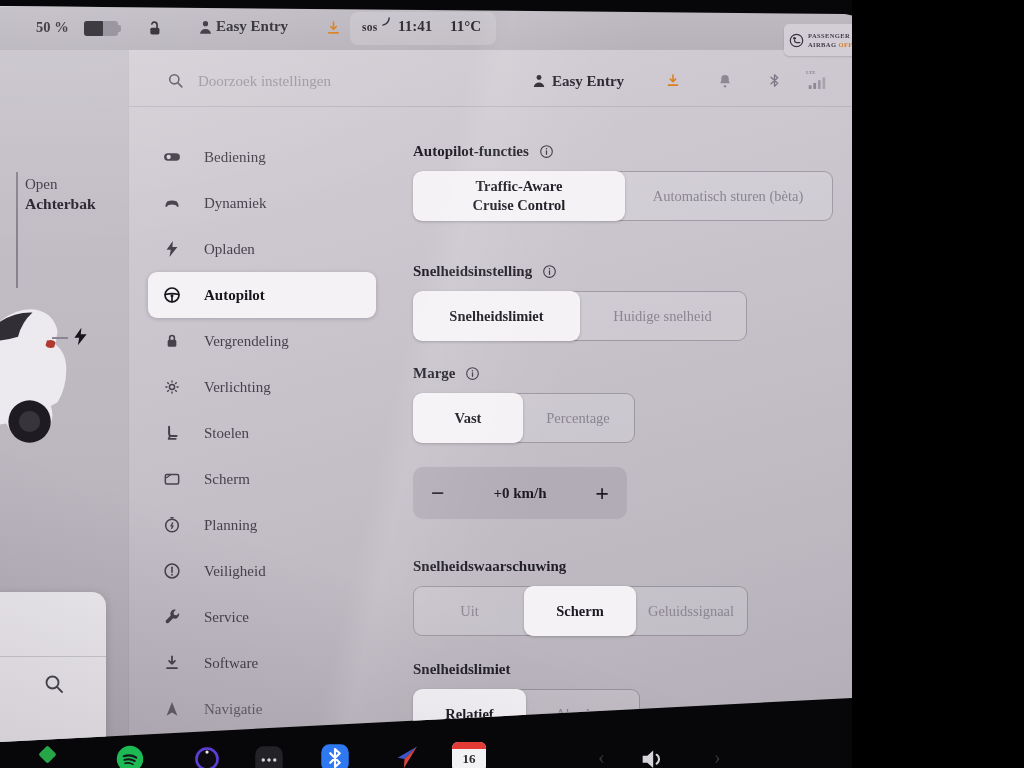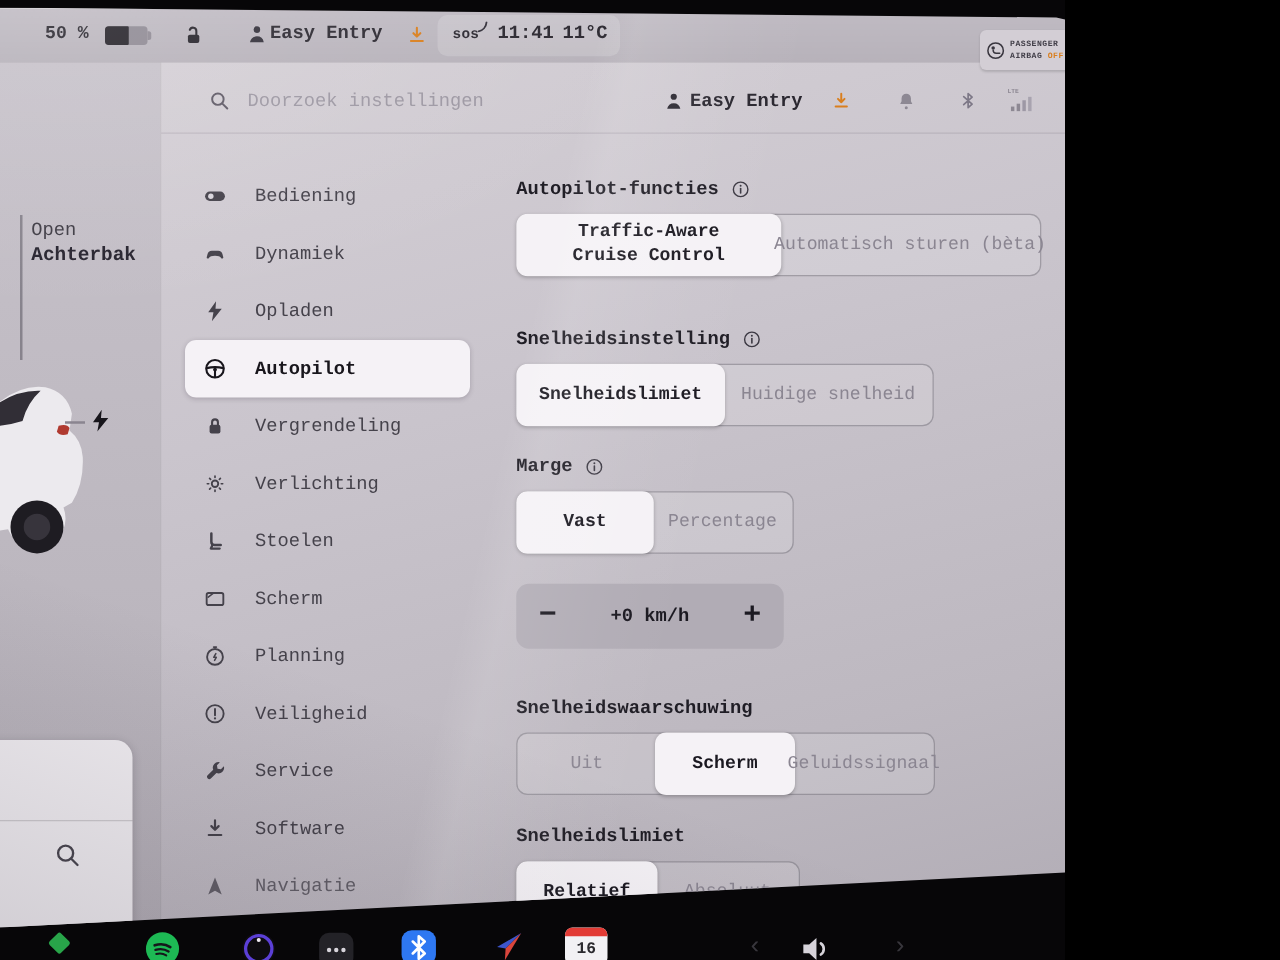--- a/index.html
+++ b/index.html
@@ -1,17 +1,17 @@
 <!DOCTYPE html>
 <html><head>
 <meta charset="utf-8">
 <style>
   html,body{margin:0;padding:0;background:#000;}
   .photo{position:relative;width:852px;height:768px;background:#070608;overflow:hidden;
-         font-family:Liberation Mono, monospace;-webkit-font-smoothing:antialiased;}
+         font-family:Liberation Serif, serif;-webkit-font-smoothing:antialiased;}
   .photo *{box-sizing:border-box;}
 
   
   .bg-wall{position:absolute;left:893px;top:0;width:131px;height:250px;
     background:linear-gradient(170deg,#8a8454 0%,#6f6a40 55%,#46422a 100%);
     clip-path:polygon(8% 0,100% 0,100% 100%,46% 100%,10% 58%,0 12%);}
   .bg-band{position:absolute;left:893px;top:232px;width:131px;height:110px;background:#15120e;}
   .bg-wood{position:absolute;left:932px;top:378px;width:31px;height:322px;
     background:linear-gradient(90deg,#241b10,#55422a 45%,#33271a);transform:rotate(1.5deg);}
   .bg-dash{position:absolute;left:963px;top:345px;width:61px;height:330px;background:#0d0b07;}

